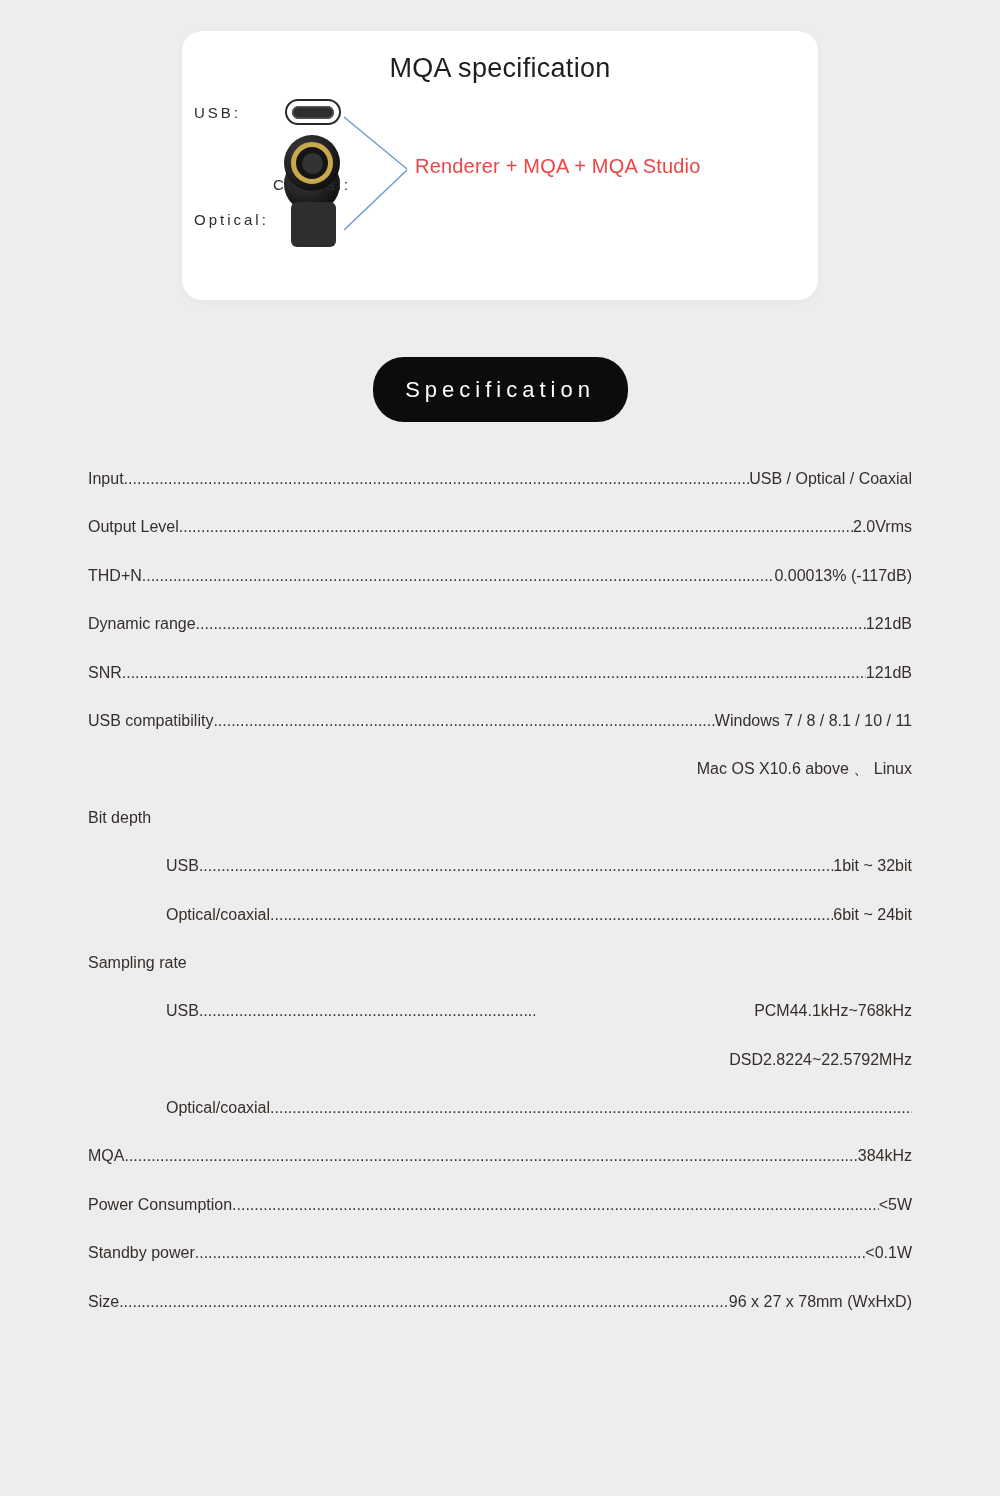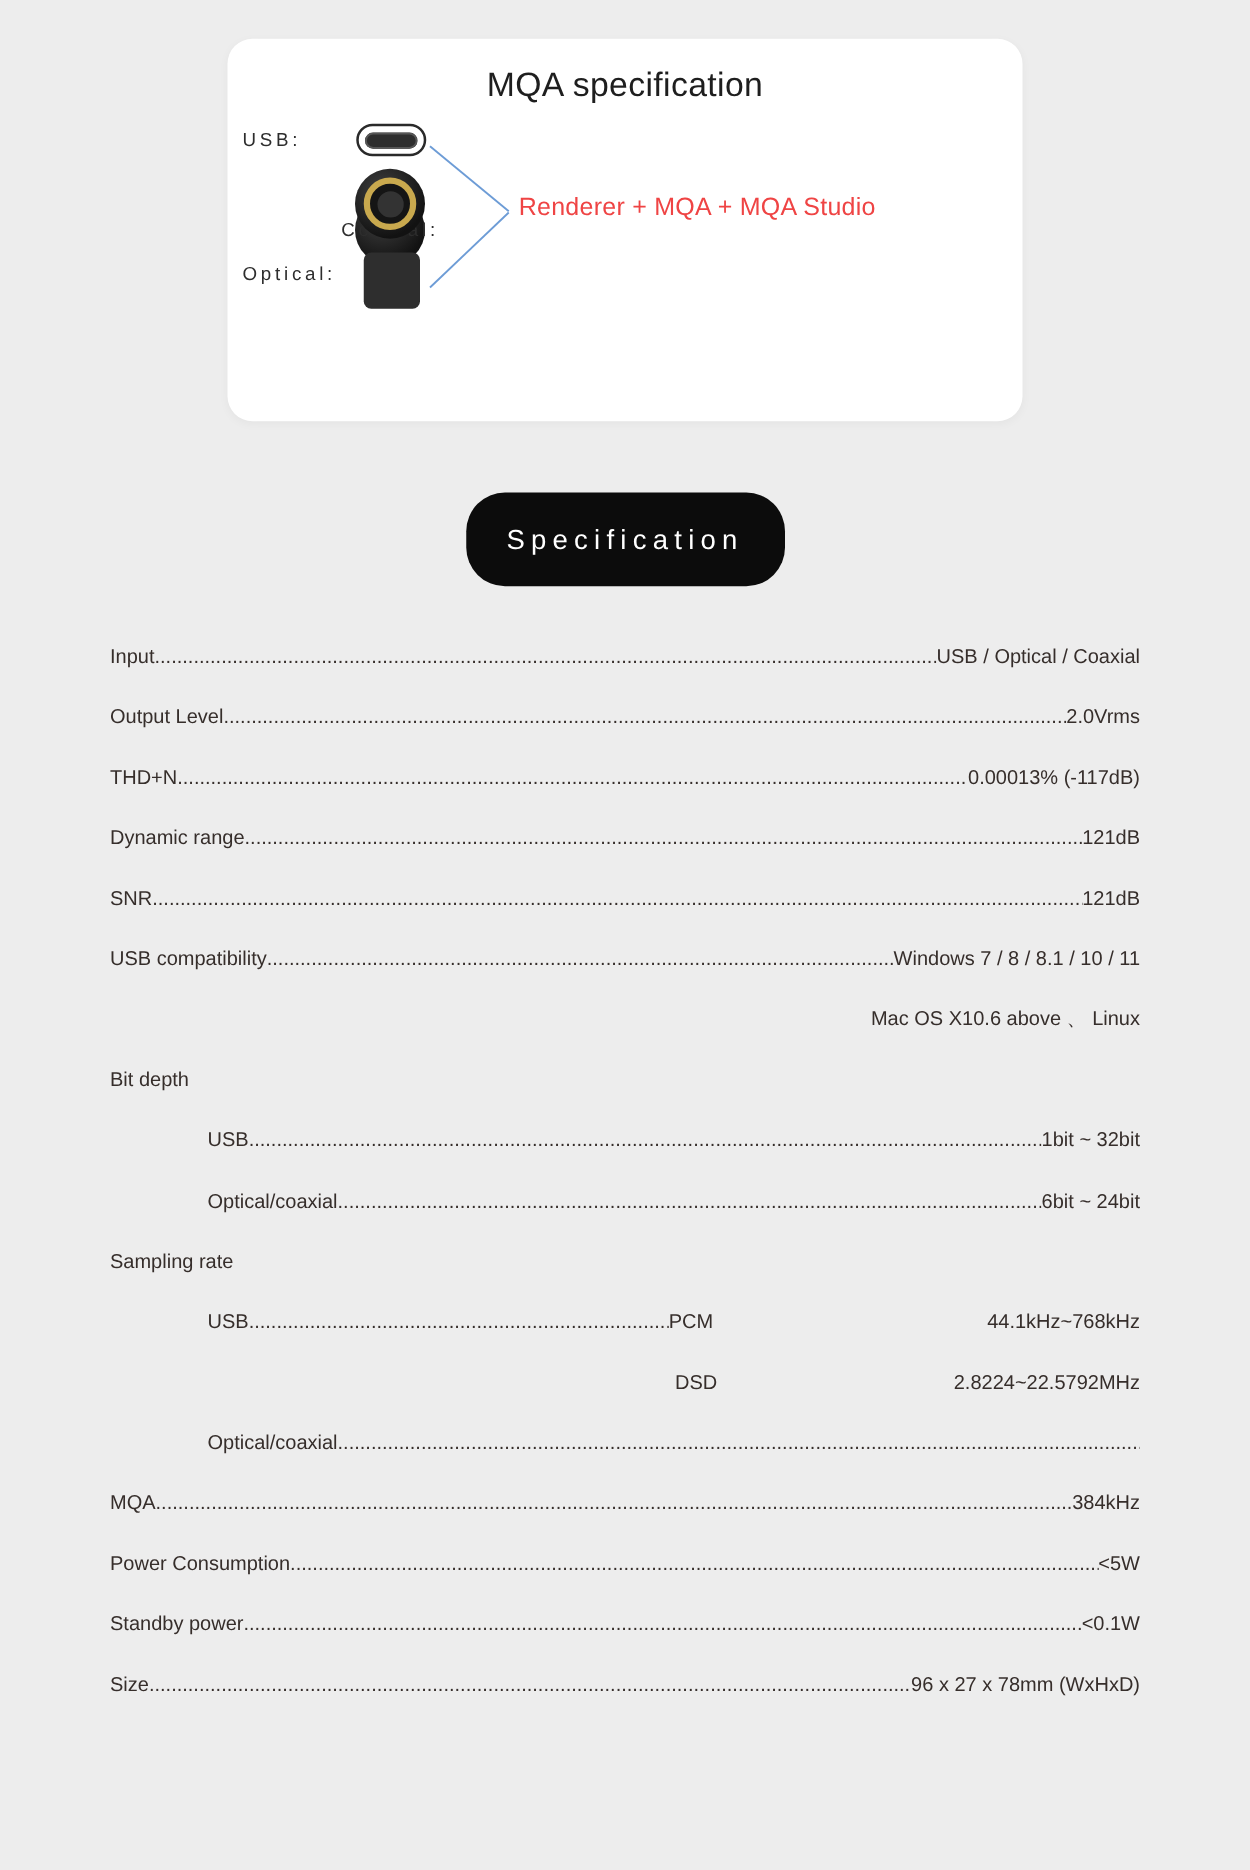--- a/index.html
+++ b/index.html
@@ -4,21 +4,21 @@
 <style>
   html,body{margin:0;padding:0;}
   body{
     width:1000px;height:1496px;overflow:hidden;
     background:#ededed;
     font-family:"Liberation Sans","DejaVu Sans",sans-serif;
     color:#362e2b;
   }
   
   .mqa-card{
-    position:relative;width:636px;height:306px;margin:31px auto 0;
+    position:relative;width:636px;height:269px;margin:31px auto 0;
     background:#ffffff;border-radius:20px;
     box-shadow:0 2px 8px rgba(0,0,0,0.04);
   }
   .card-title{
     position:absolute;top:22px;left:0;width:100%;text-align:center;
     font-size:27px;color:#1e1e1e;letter-spacing:0.3px;
   }
   .port-label{
     position:absolute;left:12px;font-size:15px;letter-spacing:3px;color:#2d2d2d;
   }
@@ -49,39 +49,39 @@
     position:absolute;left:109px;top:171px;width:45px;height:45px;
     border-radius:6px;background:#2e2e2e;
   }
   .chevron-svg{position:absolute;left:155px;top:80px;}
   .renderer-text{
     position:absolute;left:233px;top:124px;font-size:20px;color:#ef4444;
     white-space:nowrap;letter-spacing:0.2px;
   }
   
   .section-pill{
-    width:255px;height:75px;margin:57px auto 0;background:#0c0c0c;
+    width:255px;height:65px;margin:57px auto 0;background:#0c0c0c;
     border-radius:31px;display:flex;align-items:center;justify-content:center;
   }
   .section-pill span{color:#ffffff;font-size:22px;letter-spacing:5px;}
   
   .spec-list{width:824px;margin:33px auto 0;font-size:16px;}
   .spec-row{
     display:flex;align-items:baseline;height:48.4px;line-height:48.4px;
     white-space:nowrap;
   }
   .spec-row.indent{padding-left:78px;}
   .spec-label{flex:0 0 auto;}
   .dot-leader{flex:1 1 auto;overflow:hidden;min-width:0;}
   .dot-leader::after{content:"..................................................................................................................................................................................................................";}
   .spec-value{flex:0 0 auto;}
   .spec-value.only{margin-left:auto;}
   .value-box{
     flex:0 0 auto;width:377px;margin-left:auto;
-    display:flex;justify-content:space-between;
+    display:flex;justify-content:flex-end;
   }
   .spec-row.no-label .value-box .sub{padding-left:5px;}
 </style>
 </head>
 <body>
 
 <div class="mqa-card">
   <div class="card-title">MQA specification</div>
 
   <span class="port-label usb">USB:</span>

